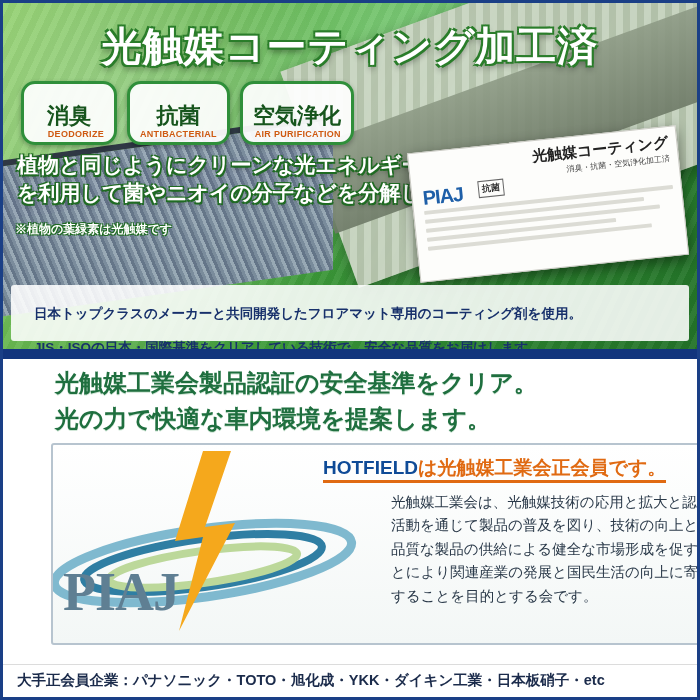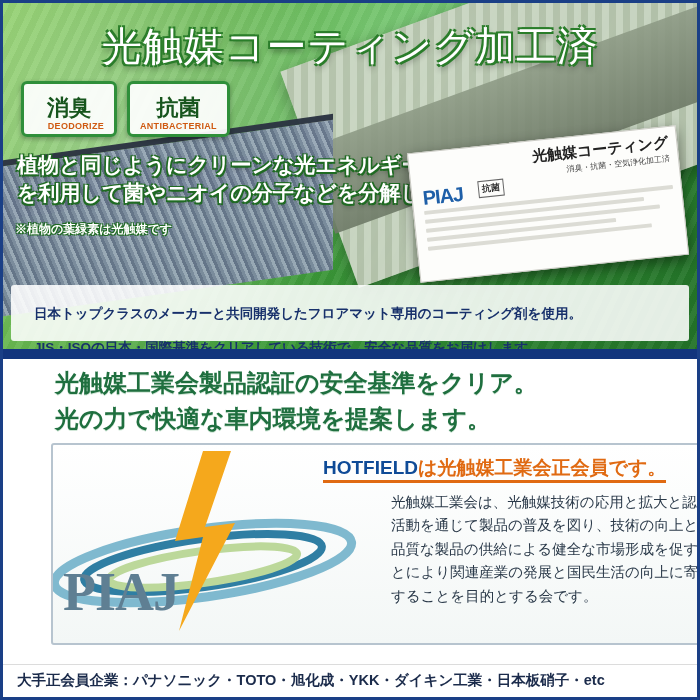--- a/index.html
+++ b/index.html
@@ -60,35 +60,35 @@
   .towel2{
     position:absolute;right:-40px;top:70px;width:430px;height:90px;
     background:linear-gradient(180deg,#8e9b86,#6e7a67);
     transform:rotate(-20deg);
     opacity:.9;
   }
 
   
   .headline{
     position:absolute;left:0;top:16px;width:694px;text-align:center;
-    font-size:40px;font-weight:normal;letter-spacing:1px;
+    font-size:40px;font-weight:bold;letter-spacing:1px;
     color:#ffffff;
     text-shadow:
       -2px -2px 0 #2a7d2a, 2px -2px 0 #2a7d2a, -2px 2px 0 #2a7d2a, 2px 2px 0 #2a7d2a,
       0 4px 6px rgba(0,0,0,.45);
     white-space:nowrap;
   }
 
   
   .badges{position:absolute;left:18px;top:78px;display:flex;gap:10px;}
   .badge{
     background:rgba(255,255,255,.93);
     border:3px solid #2f8f3a;
-    border-radius:6px;
-    padding:12px 10px 3px 10px;
+    border-radius:14px;
+    padding:20px 10px 3px 10px;
     text-align:center;
     min-width:70px;
     box-shadow:0 2px 5px rgba(0,0,0,.3);
   }
   .badge .jp{font-size:22px;font-weight:bold;color:#17551d;line-height:1.1;}
   .badge .en{font-size:9px;font-weight:bold;color:#cf5a12;letter-spacing:.3px;margin-top:1px;text-align:right;}
 
   
   .lead{
     position:absolute;left:14px;top:148px;width:470px;
@@ -209,20 +209,24 @@
     <div class="headline">光触媒コーティング加工済</div>
 
     <div class="badges">
       <div class="badge">
         <div class="jp">消臭</div>
         <div class="en">DEODORIZE</div>
       </div>
       <div class="badge">
         <div class="jp">抗菌</div>
         <div class="en">ANTIBACTERIAL</div>
+      </div>
+      <div class="badge">
+        <div class="jp">空気浄化</div>
+        <div class="en">AIR PURIFICATION</div>
       </div>
     </div>
 
     <div class="lead">
       <div>植物と同じようにクリーンな光エネルギー</div>
       <div>を利用して菌やニオイの分子などを分解します。</div>
     </div>
     <div class="note">※植物の葉緑素は光触媒です</div>
 
     <div class="label-card">

